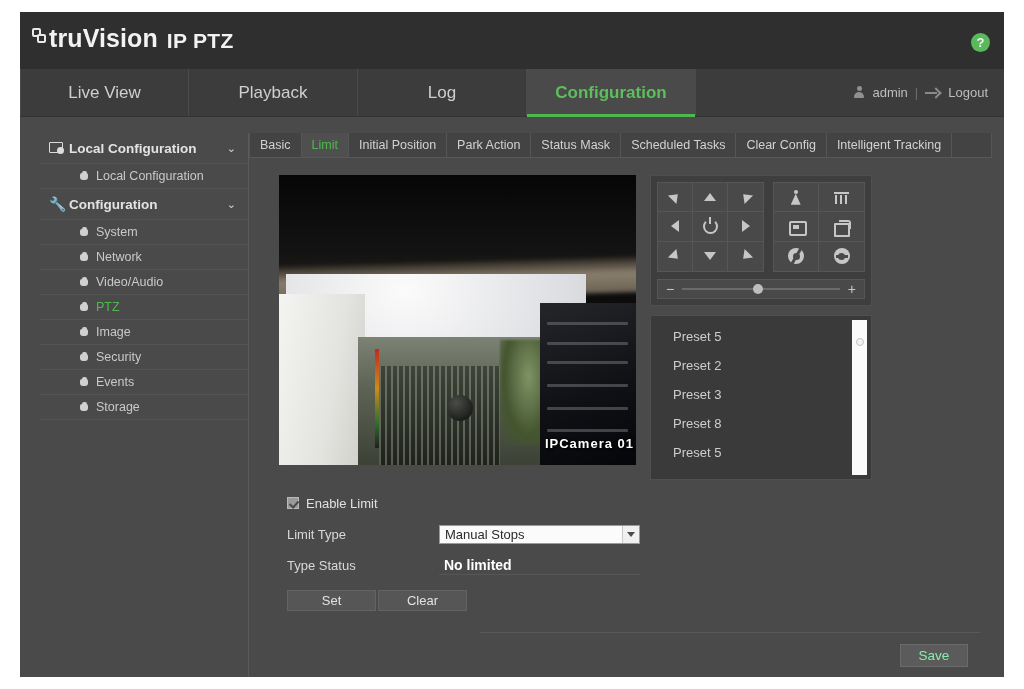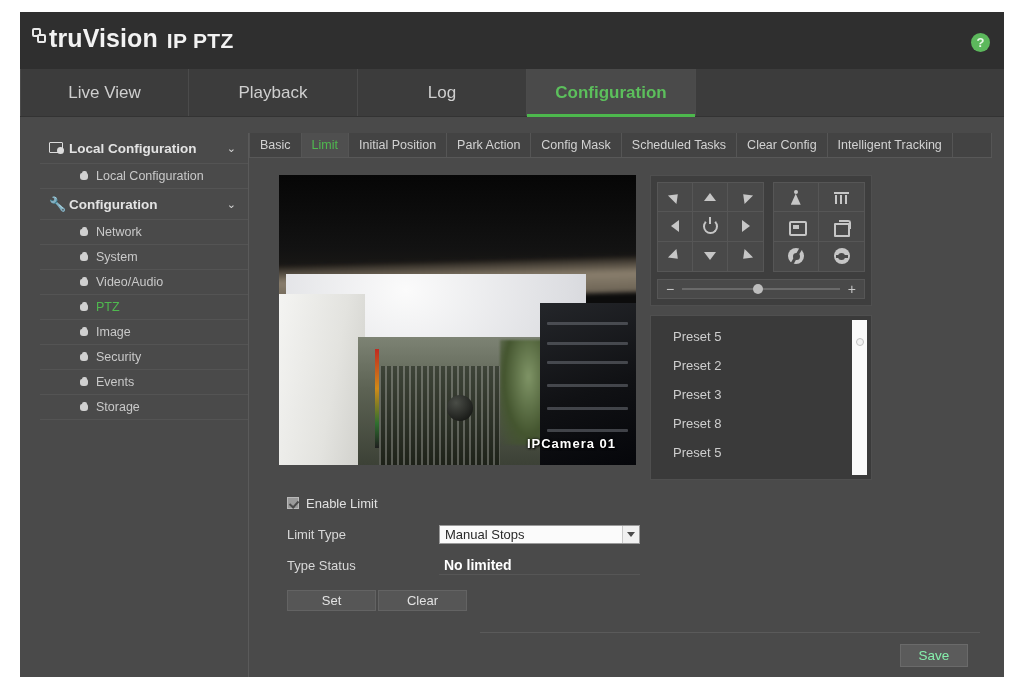--- a/index.html
+++ b/index.html
@@ -322,21 +322,21 @@
     background: linear-gradient(#c02a20, #d08a18 40%, #2f6f2f 75%, #1f1f1f);
     filter: blur(.5px);
   }
   .v-ball {
     position: absolute; left: 47%; top: 76%; width: 26px; height: 26px;
     border-radius: 50%;
     background: radial-gradient(circle at 35% 30%, #4a4d47, #0b0c0a);
     filter: blur(.4px);
   }
   .v-osd {
-    position: absolute; right: 20px; bottom: 14px;
+    position: absolute; right: 2px; bottom: 14px;
     color: #fff;
     font-size: 13px;
     font-weight: bold;
     letter-spacing: 1px;
     text-shadow: 0 0 3px #000, 1px 1px 2px #000;
     white-space: nowrap;
   }
 
   
   .ptzcol {
@@ -639,20 +639,27 @@
     </div>
     <div class="nav-tab">
       <span>Playback</span>
     </div>
     <div class="nav-tab">
       <span>Log</span>
     </div>
     <div class="nav-tab active">
       <span>Configuration</span>
     </div>
+    <div class="nav-right">
+      <span class="user-icon"></span>
+      <span>admin</span>
+      <span class="sep-bar">|</span>
+      <span class="logout-icon"></span>
+      <span class="nav-link">Logout</span>
+    </div>
   </div>
 
   <div class="body-wrap">
 
     <div class="sidebar">
 
       <div class="side-group">
         <span class="gi">
             <span class="icon-monitor"></span>
           </span>
@@ -667,25 +674,25 @@
       <div class="side-group">
         <span class="gi">
             <span class="icon-wrench">🔧</span>
           </span>
         <span>Configuration</span>
         <span class="chev">⌄</span>
       </div>
 
       <div class="side-item">
         <span class="bullet"></span>
-        <span>Network</span>
+        <span>System</span>
       </div>
       <div class="side-item">
         <span class="bullet"></span>
-        <span>System</span>
+        <span>Network</span>
       </div>
       <div class="side-item">
         <span class="bullet"></span>
         <span>Video/Audio</span>
       </div>
       <div class="side-item active">
         <span class="bullet"></span>
         <span>PTZ</span>
       </div>
       <div class="side-item">
@@ -715,21 +722,21 @@
         <div class="ctab active">
             <span>Limit</span>
           </div>
         <div class="ctab">
             <span>Initial Position</span>
           </div>
         <div class="ctab">
             <span>Park Action</span>
           </div>
         <div class="ctab">
-            <span>Config Mask</span>
+            <span>Status Mask</span>
           </div>
         <div class="ctab">
             <span>Scheduled Tasks</span>
           </div>
         <div class="ctab">
             <span>Clear Config</span>
           </div>
         <div class="ctab">
             <span>Intelligent Tracking</span>
           </div>

